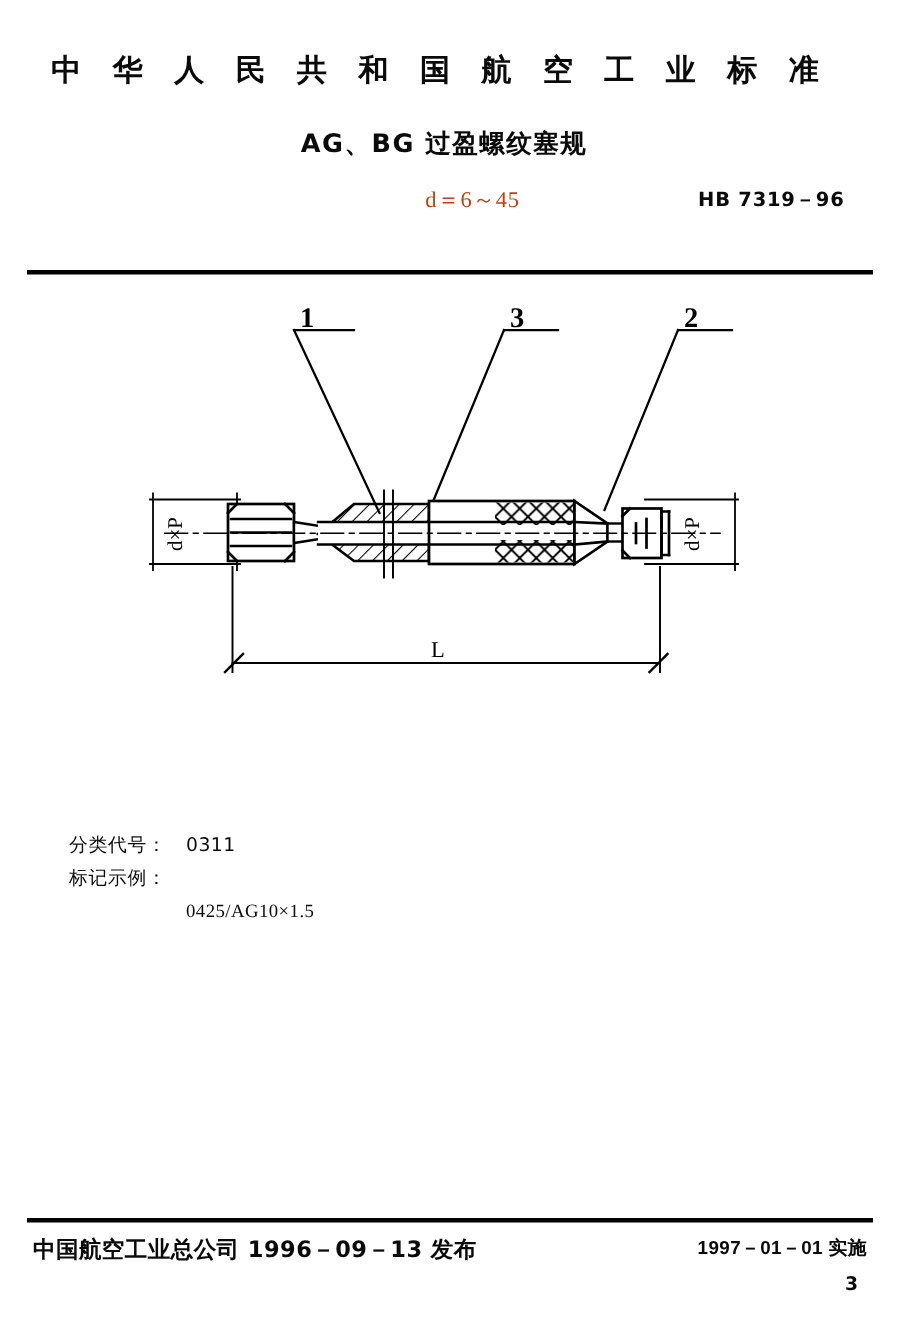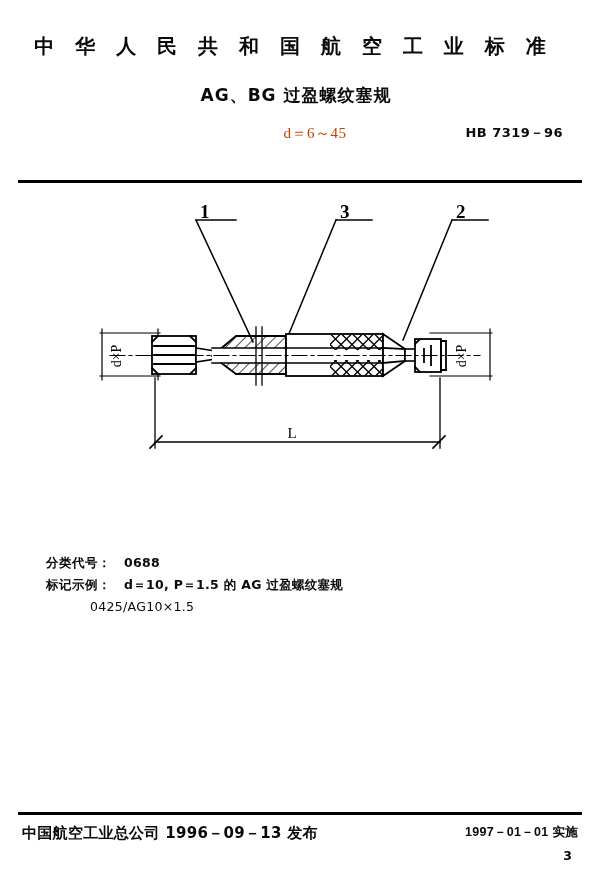--- a/index.html
+++ b/index.html
@@ -91,34 +91,34 @@
     left: 46px;
     width: 480px;
     font-family: "DejaVu Sans", "Liberation Sans", sans-serif;
     font-size: 12.5px;
     line-height: 22px;
     color: #0a0a0a;
   }
   .note-row {
     display: flex;
     align-items: center;
-    font-weight: bold;
   }
   .note-label {
     width: 78px;
     flex: 0 0 78px;
     letter-spacing: 0.5px;
   }
   .note-val {
     flex: 1;
     letter-spacing: 0.3px;
   }
   .note-cont {
-    margin-left: 44px;
+    margin-left: 78px;
     letter-spacing: 0.3px;
+    font-family: Liberation Serif, serif;
   }
 
   
   .rule-bottom {
     position: absolute;
     top: 812px;
     left: 18px;
     width: 564px;
     height: 3px;
     background: #000000;
@@ -292,25 +292,24 @@
         <text x="466" y="160" font-size="14" text-anchor="middle" transform="rotate(-90 466 160)">d×P</text>
 
         <text x="292" y="242" font-size="15" text-anchor="middle">L</text>
       </g>
     </svg>
   </div>
 
   <div class="notes">
     <div class="note-row">
       <span class="note-label">分类代号：</span>
-      <span class="note-val">0688</span>
+      <span class="note-val">0311</span>
     </div>
     <div class="note-row">
       <span class="note-label">标记示例：</span>
-      <span class="note-val">d＝10, P＝1.5 的 AG 过盈螺纹塞规</span>
     </div>
     <div class="note-cont">0425/AG10×1.5</div>
   </div>
 
   <div class="rule-bottom"></div>
 
   <div class="footer-left">中国航空工业总公司 1996－09－13 发布</div>
 
   <div class="footer-right">1997－01－01 实施</div>
 

